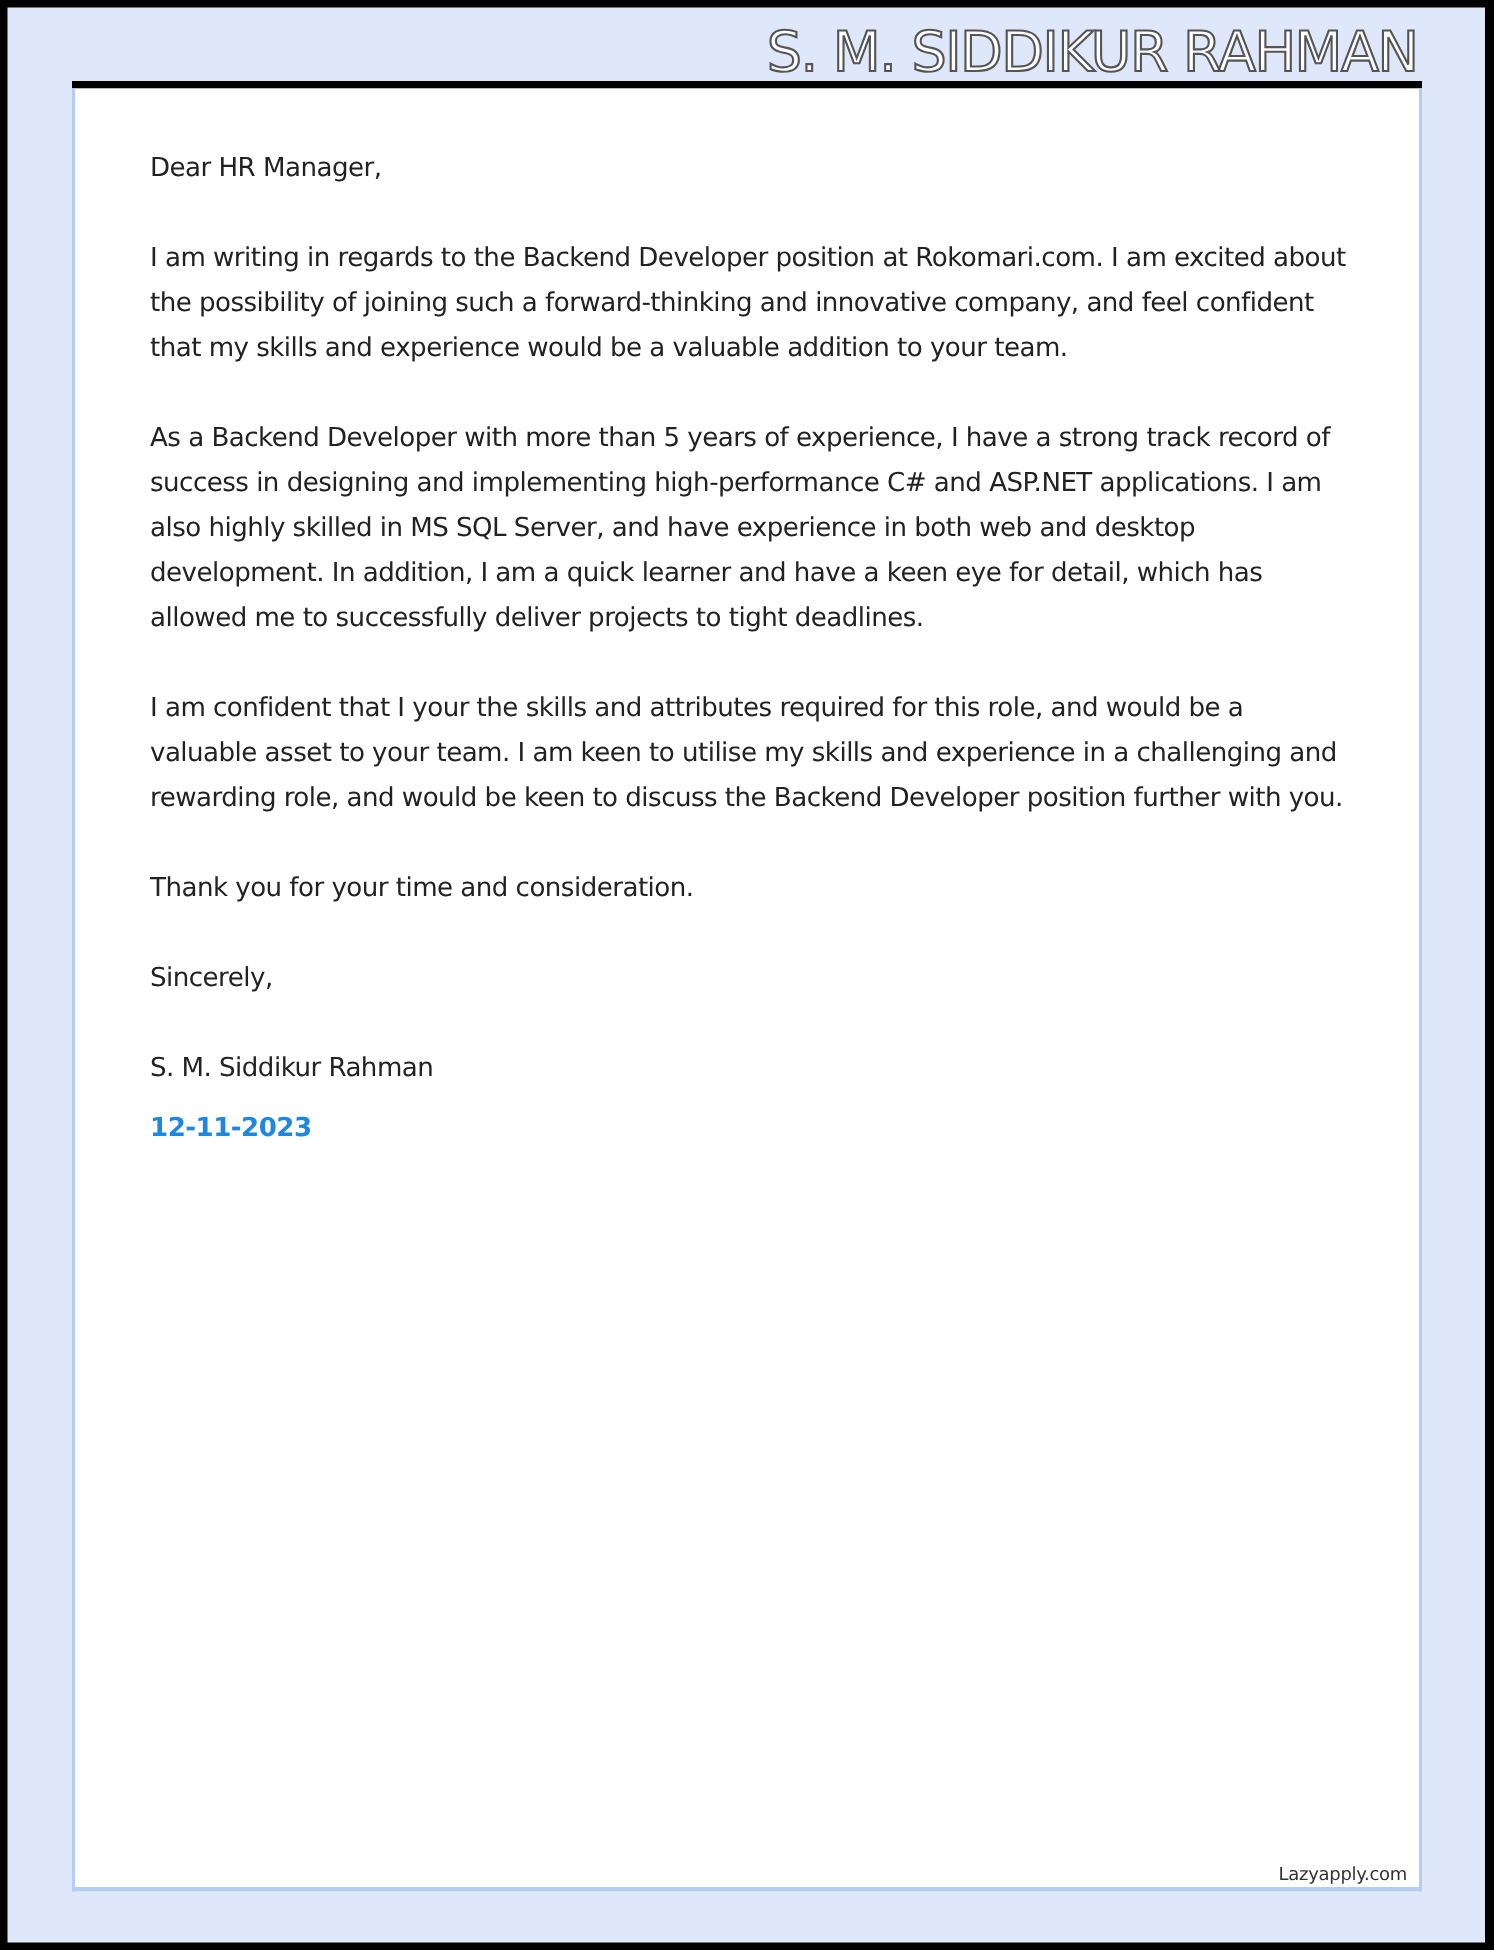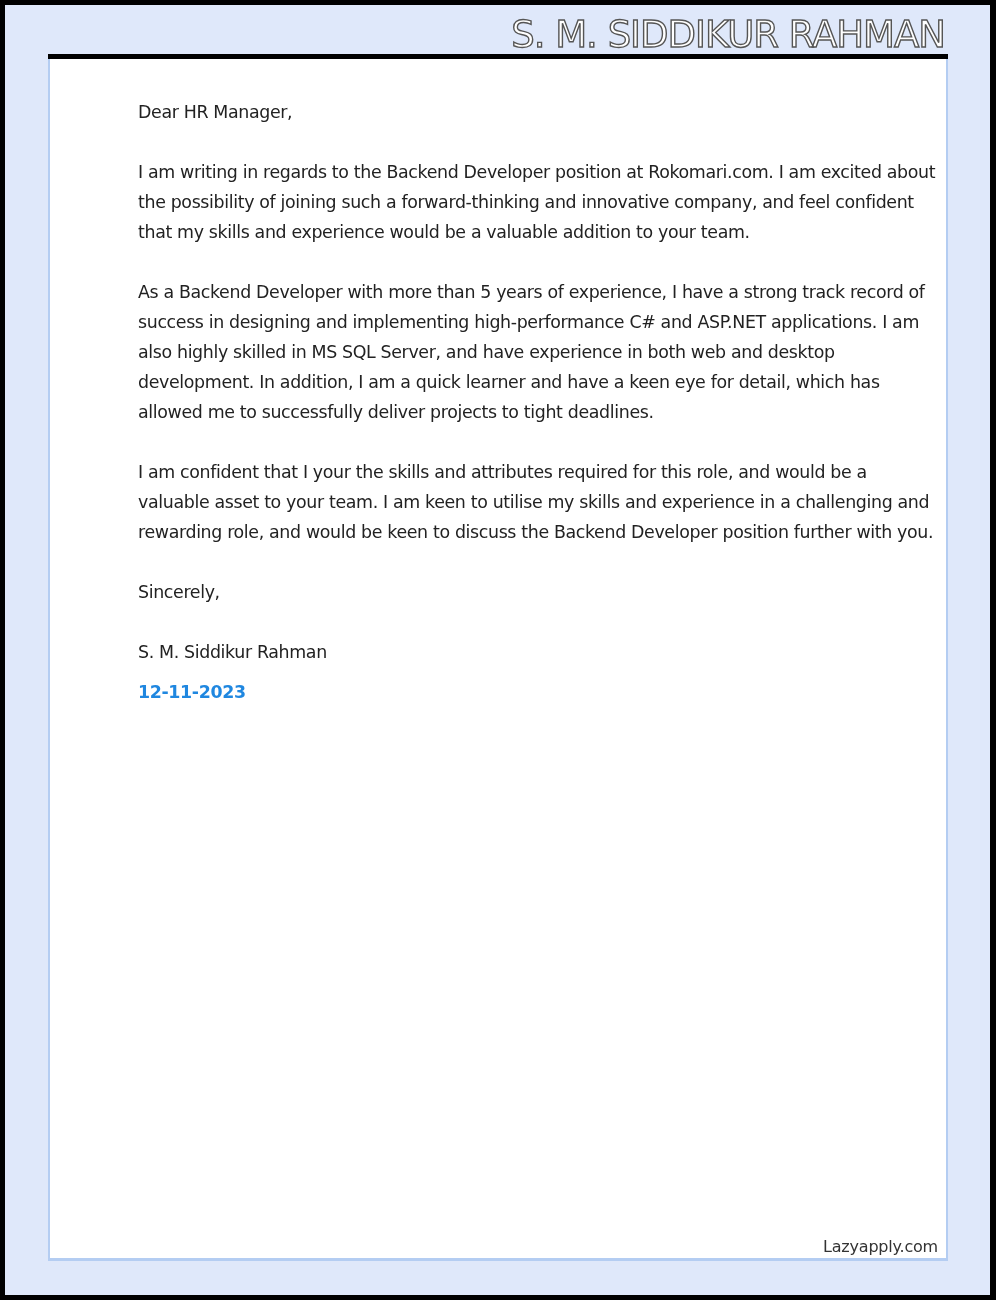--- a/index.html
+++ b/index.html
@@ -57,55 +57,55 @@
     .letter {
       position: absolute;
       left: 50px;
       top: 38px;
       width: 800px;
       font-family: "DejaVu Sans", sans-serif;
       font-size: 17.4px;
       line-height: 30px;
       color: #222222;
       letter-spacing: -0.35px;
-      margin-left: 38px;
     }
     .letter p {
       margin: 0 0 30px 0;
     }
     .letter p.signature {
       margin-bottom: 10px;
     }
     .letter .date {
       color: #1f87e0;
       margin: 0;
       font-weight: bold;
     }
     .watermark {
       position: absolute;
       right: 8px;
       bottom: 2px;
       font-family: "DejaVu Sans", sans-serif;
-      font-size: 16px;
+      font-size: 12px;
       color: #333333;
       letter-spacing: -0.2px;
     }
   </style>
 </head>
 <body>
 
 <div class="frame"></div>
 
 <div class="header-name">S. M. SIDDIKUR RAHMAN</div>
 <div class="header-rule"></div>
 
 <div class="page">
   <div class="letter">
     <p>Dear HR Manager,</p>
     <p>I am writing in regards to the Backend Developer position at Rokomari.com. I am excited about the possibility of joining such a forward-thinking and innovative company, and feel confident that my skills and experience would be a valuable addition to your team.</p>
     <p>As a Backend Developer with more than 5 years of experience, I have a strong track record of success in designing and implementing high-performance C# and ASP.NET applications. I am also highly skilled in MS SQL Server, and have experience in both web and desktop development. In addition, I am a quick learner and have a keen eye for detail, which has allowed me to successfully deliver projects to tight deadlines.</p>
     <p>I am confident that I your the skills and attributes required for this role, and would be a valuable asset to your team. I am keen to utilise my skills and experience in a challenging and rewarding role, and would be keen to discuss the Backend Developer position further with you.</p>
+    <p>Thank you for your time and consideration.</p>
     <p>Sincerely,</p>
     <p class="signature">S. M. Siddikur Rahman</p>
     <p class="date">12-11-2023</p>
   </div>
   <div class="watermark">Lazyapply.com</div>
 </div>
 
 </body></html>

